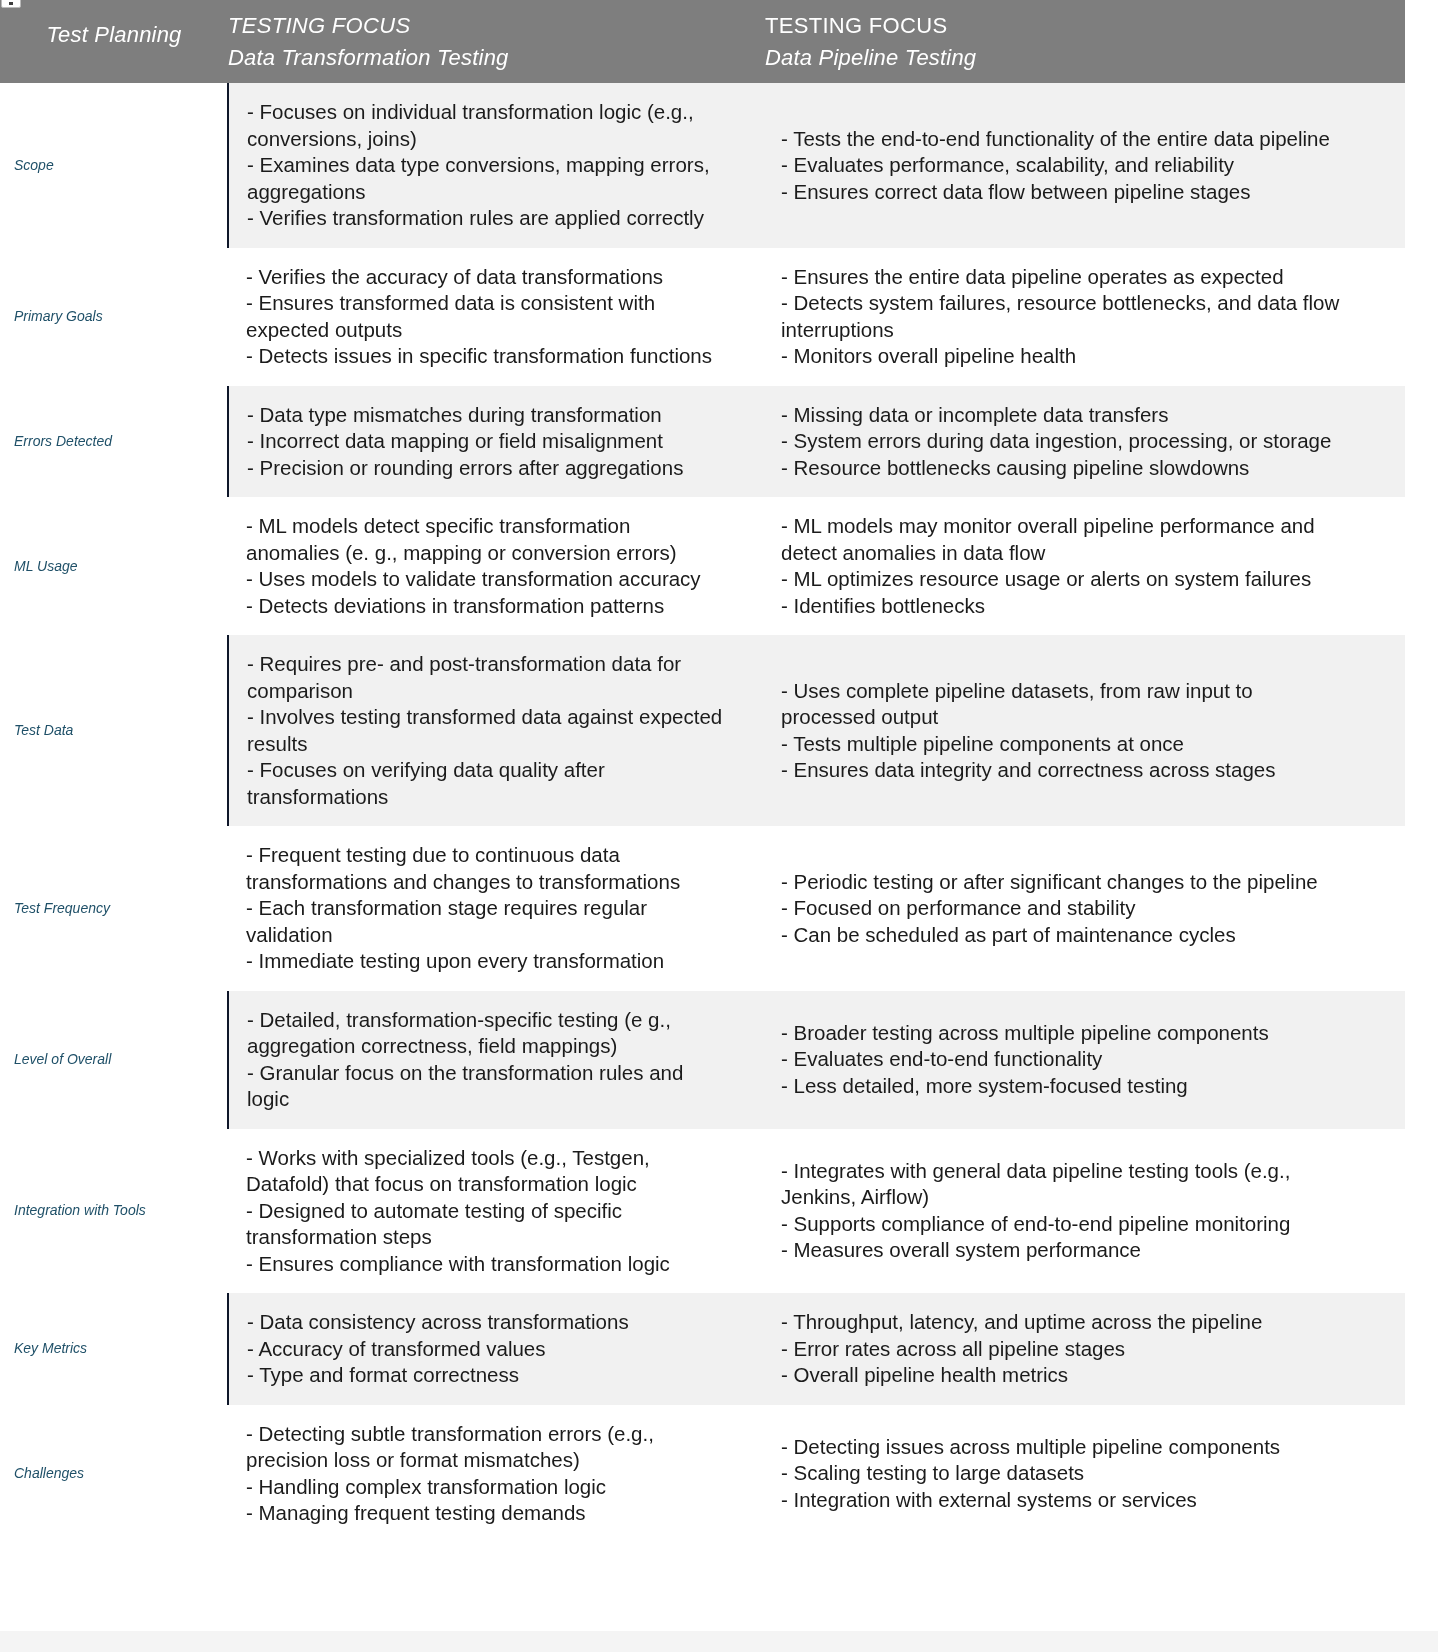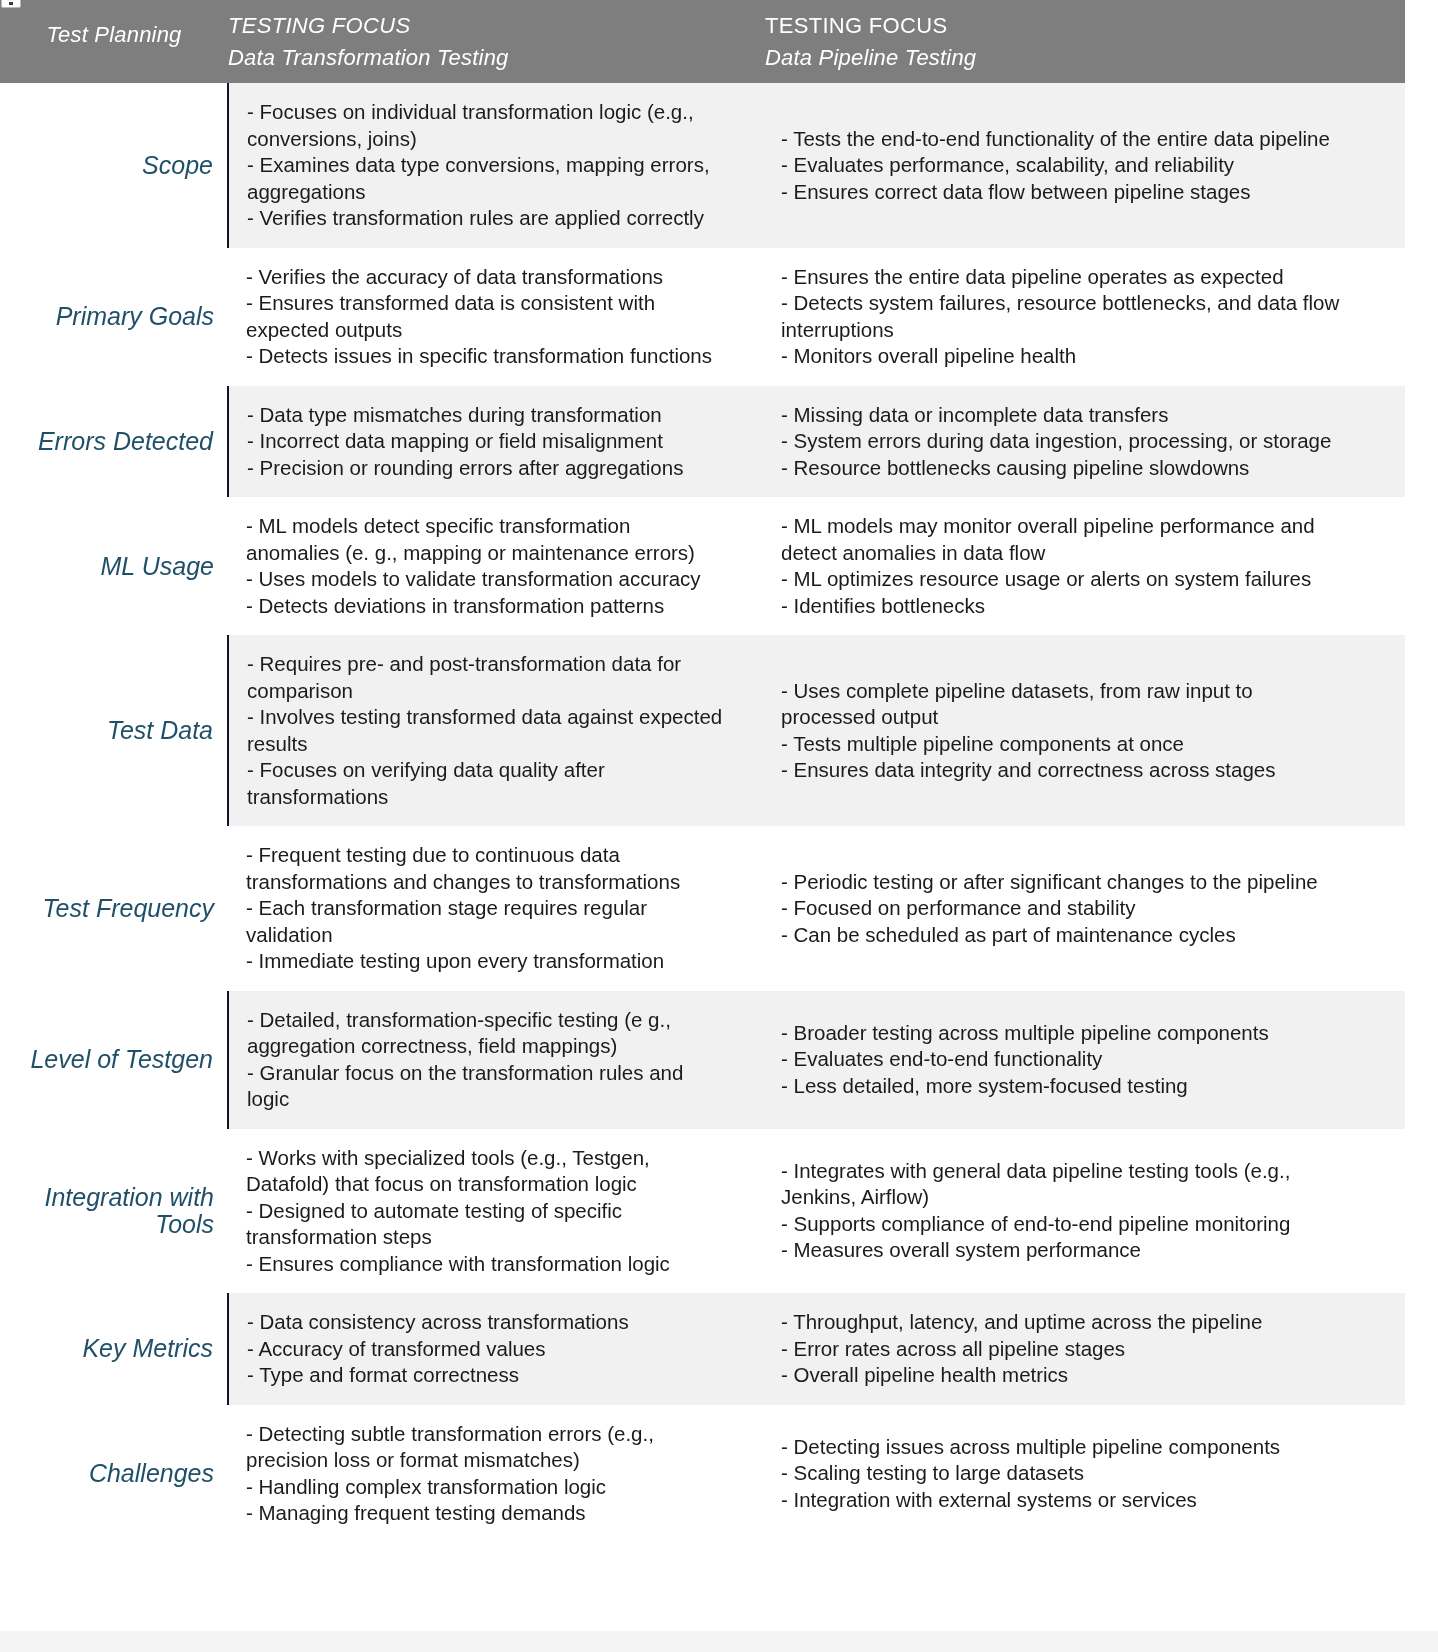--- a/index.html
+++ b/index.html
@@ -100,23 +100,23 @@
     background: #ffffff;
   }
   tbody tr.shaded td.body-cell {
     background: #f1f1f1;
   }
   tbody tr.shaded td.body-cell.first-body {
     border-left: 2px solid #0f172a;
   }
 
   td.rowlabel {
-    text-align: right;
+    text-align: left;
     font-style: italic;
-    font-size: 25px;
+    font-size: 14px;
     line-height: 27px;
     color: #1f5068;
     padding: 0 14px;
   }
 
   td.body-cell {
     font-size: 20.5px;
     line-height: 26.5px;
     color: #1b1b1b;
     padding: 16px 12px 16px 18px;
@@ -204,21 +204,21 @@
           <td class="body-cell right-col">
             <span class="ln">- Missing data or incomplete data transfers</span>
             <span class="ln">- System errors during data ingestion, processing, or storage</span>
             <span class="ln">- Resource bottlenecks causing pipeline slowdowns</span>
           </td>
         </tr>
         <tr>
           <td class="rowlabel">ML Usage</td>
           <td class="body-cell first-body left-col">
             <span class="ln">- ML models detect specific transformation</span>
-            <span class="ln">anomalies (e. g., mapping or maintenance errors)</span>
+            <span class="ln">anomalies (e. g., mapping or conversion errors)</span>
             <span class="ln">- Uses models to validate transformation accuracy</span>
             <span class="ln">- Detects deviations in transformation patterns</span>
           </td>
           <td class="body-cell right-col">
             <span class="ln">- ML models may monitor overall pipeline performance and</span>
             <span class="ln">detect anomalies in data flow</span>
             <span class="ln">- ML optimizes resource usage or alerts on system failures</span>
             <span class="ln">- Identifies bottlenecks</span>
           </td>
         </tr>
@@ -248,21 +248,21 @@
             <span class="ln">validation</span>
             <span class="ln">- Immediate testing upon every transformation</span>
           </td>
           <td class="body-cell right-col">
             <span class="ln">- Periodic testing or after significant changes to the pipeline</span>
             <span class="ln">- Focused on performance and stability</span>
             <span class="ln">- Can be scheduled as part of maintenance cycles</span>
           </td>
         </tr>
         <tr class="shaded">
-          <td class="rowlabel">Level of Testgen</td>
+          <td class="rowlabel">Level of Overall</td>
           <td class="body-cell first-body left-col">
             <span class="ln">- Detailed, transformation-specific testing (e g.,</span>
             <span class="ln">aggregation correctness, field mappings)</span>
             <span class="ln">- Granular focus on the transformation rules and</span>
             <span class="ln">logic</span>
           </td>
           <td class="body-cell right-col">
             <span class="ln">- Broader testing across multiple pipeline components</span>
             <span class="ln">- Evaluates end-to-end functionality</span>
             <span class="ln">- Less detailed, more system-focused testing</span>

